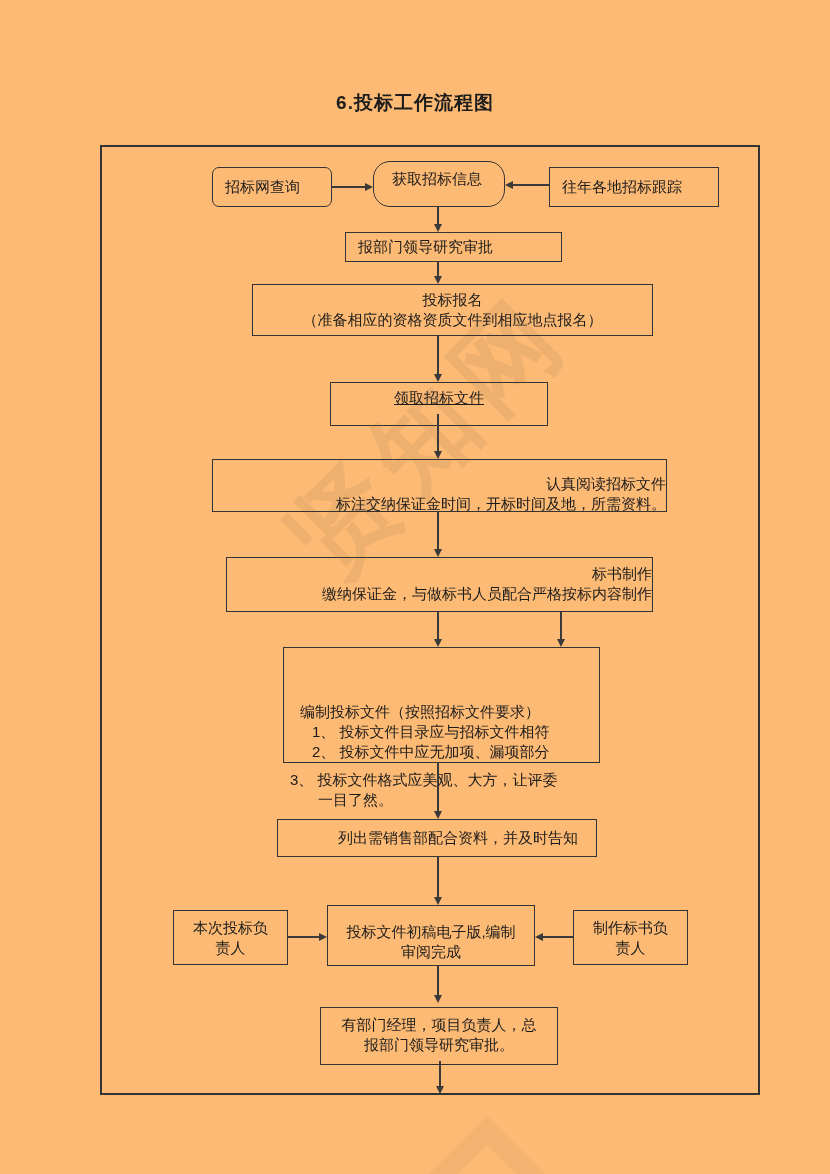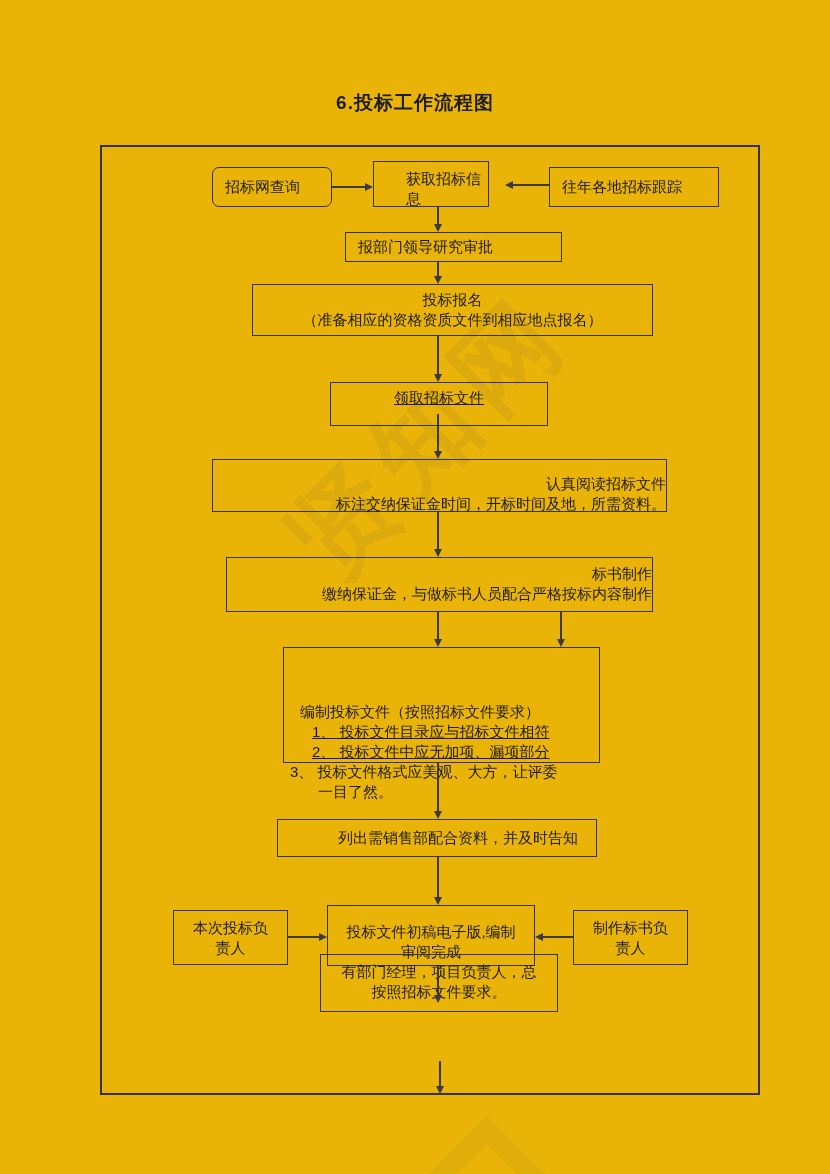--- a/index.html
+++ b/index.html
@@ -4,21 +4,21 @@
 <style>
   :root{
     --line:#3a3a3a;
     --border:#343434;
     --text:#1c1c1c;
   }
   html,body{margin:0;padding:0;background:#fff;}
   .page{
     position:relative;
     width:830px;height:1174px;
-    background:#eab308;
+    background:#fdba74;
     overflow:hidden;
     font-family:"Liberation Sans","DejaVu Sans",sans-serif;
     color:var(--text);
   }
   .title{
     position:absolute;top:90px;left:0;width:100%;
     text-align:center;font-size:19px;font-weight:bold;letter-spacing:1px;
     z-index:2;
   }
   .frame{
@@ -26,37 +26,37 @@
     border:2px solid var(--border);box-sizing:border-box;
     z-index:1;background:transparent;
   }
   .node{
     position:absolute;border:1.5px solid var(--border);box-sizing:border-box;
     background:transparent;font-size:15px;line-height:20px;z-index:2;
   }
   .node .ln{display:block;}
   
   #n-query  {left:212px;top:167px;width:120px;height:40px;line-height:37px;padding-left:12px;border-radius:7px;}
-  #n-obtain {left:373px;top:161px;width:116px;height:46px;padding:7px 0 0 32px;}
+  #n-obtain {left:373px;top:161px;width:132px;height:46px;padding:7px 0 0 18px;border-radius:17px;}
   #n-track  {left:549px;top:167px;width:170px;height:40px;line-height:37px;padding-left:12px;}
   #n-approve{left:345px;top:232px;width:217px;height:30px;line-height:27px;padding-left:12px;}
   #n-signup {left:252px;top:284px;width:401px;height:52px;text-align:center;padding-top:5px;}
   #n-collect{left:330px;top:382px;width:218px;height:44px;line-height:29px;text-align:center;text-decoration:underline;}
   #n-read   {left:212px;top:459px;width:455px;height:53px;text-align:right;padding-top:14px;}
   #n-make   {left:226px;top:557px;width:427px;height:55px;text-align:right;padding-top:6px;}
   #n-compile{left:283px;top:647px;width:317px;height:116px;padding-top:6px;}
   #n-compile .cl-title{padding-left:16px;margin-top:48px;}
-  #n-compile .cl-item {padding-left:28px;text-decoration:underline;}
-  #n-compile .cl-i3a  {padding-left:6px;}
+  #n-compile .cl-item {padding-left:28px;}
+  #n-compile .cl-i3a  {padding-left:6px;margin-top:8px;}
   #n-compile .cl-i3b  {padding-left:34px;}
   #n-list   {left:277px;top:819px;width:320px;height:38px;line-height:35px;text-align:center;padding-left:42px;}
   #n-draft  {left:327px;top:905px;width:208px;height:61px;text-align:center;padding-top:16px;}
   #n-leader-bid{left:173px;top:910px;width:115px;height:55px;text-align:center;padding-top:7px;}
   #n-leader-doc{left:573px;top:910px;width:115px;height:55px;text-align:center;padding-top:7px;}
-  #n-price  {left:320px;top:954px;width:238px;height:58px;text-align:center;padding-top:7px;}
+  #n-price  {left:320px;top:1007px;width:238px;height:58px;text-align:center;padding-top:7px;}
   
   .av{position:absolute;width:2px;background:var(--line);z-index:2;}
   .av::after{content:"";position:absolute;left:50%;transform:translateX(-50%);
     bottom:-8px;width:0;height:0;
     border-left:4.5px solid transparent;border-right:4.5px solid transparent;
     border-top:8px solid var(--line);}
   .ah{position:absolute;height:2px;background:var(--line);z-index:2;}
   .ah.right::after{content:"";position:absolute;top:50%;transform:translateY(-50%);
     right:-8px;width:0;height:0;
     border-top:4.5px solid transparent;border-bottom:4.5px solid transparent;
@@ -158,21 +158,21 @@
     <span class="ln">投标文件初稿电子版,编制</span>
     <span class="ln">审阅完成</span>
   </div>
   <div class="node" id="n-leader-doc">
     <span class="ln">制作标书负</span>
     <span class="ln">责人</span>
   </div>
 
   <div class="node" id="n-price">
     <span class="ln">有部门经理，项目负责人，总</span>
-    <span class="ln">按照招标文件要求。</span>
+    <span class="ln">报部门领导研究审批。</span>
   </div>
 
   <div class="ah right" id="a-query-obtain"></div>
   <div class="ah left" id="a-track-obtain"></div>
   <div class="av" id="a-obtain-approve"></div>
   <div class="av" id="a-approve-signup"></div>
   <div class="av" id="a-signup-collect"></div>
   <div class="av" id="a-collect-read"></div>
   <div class="av" id="a-read-make"></div>
   <div class="av" id="a-make-compile-1"></div>

